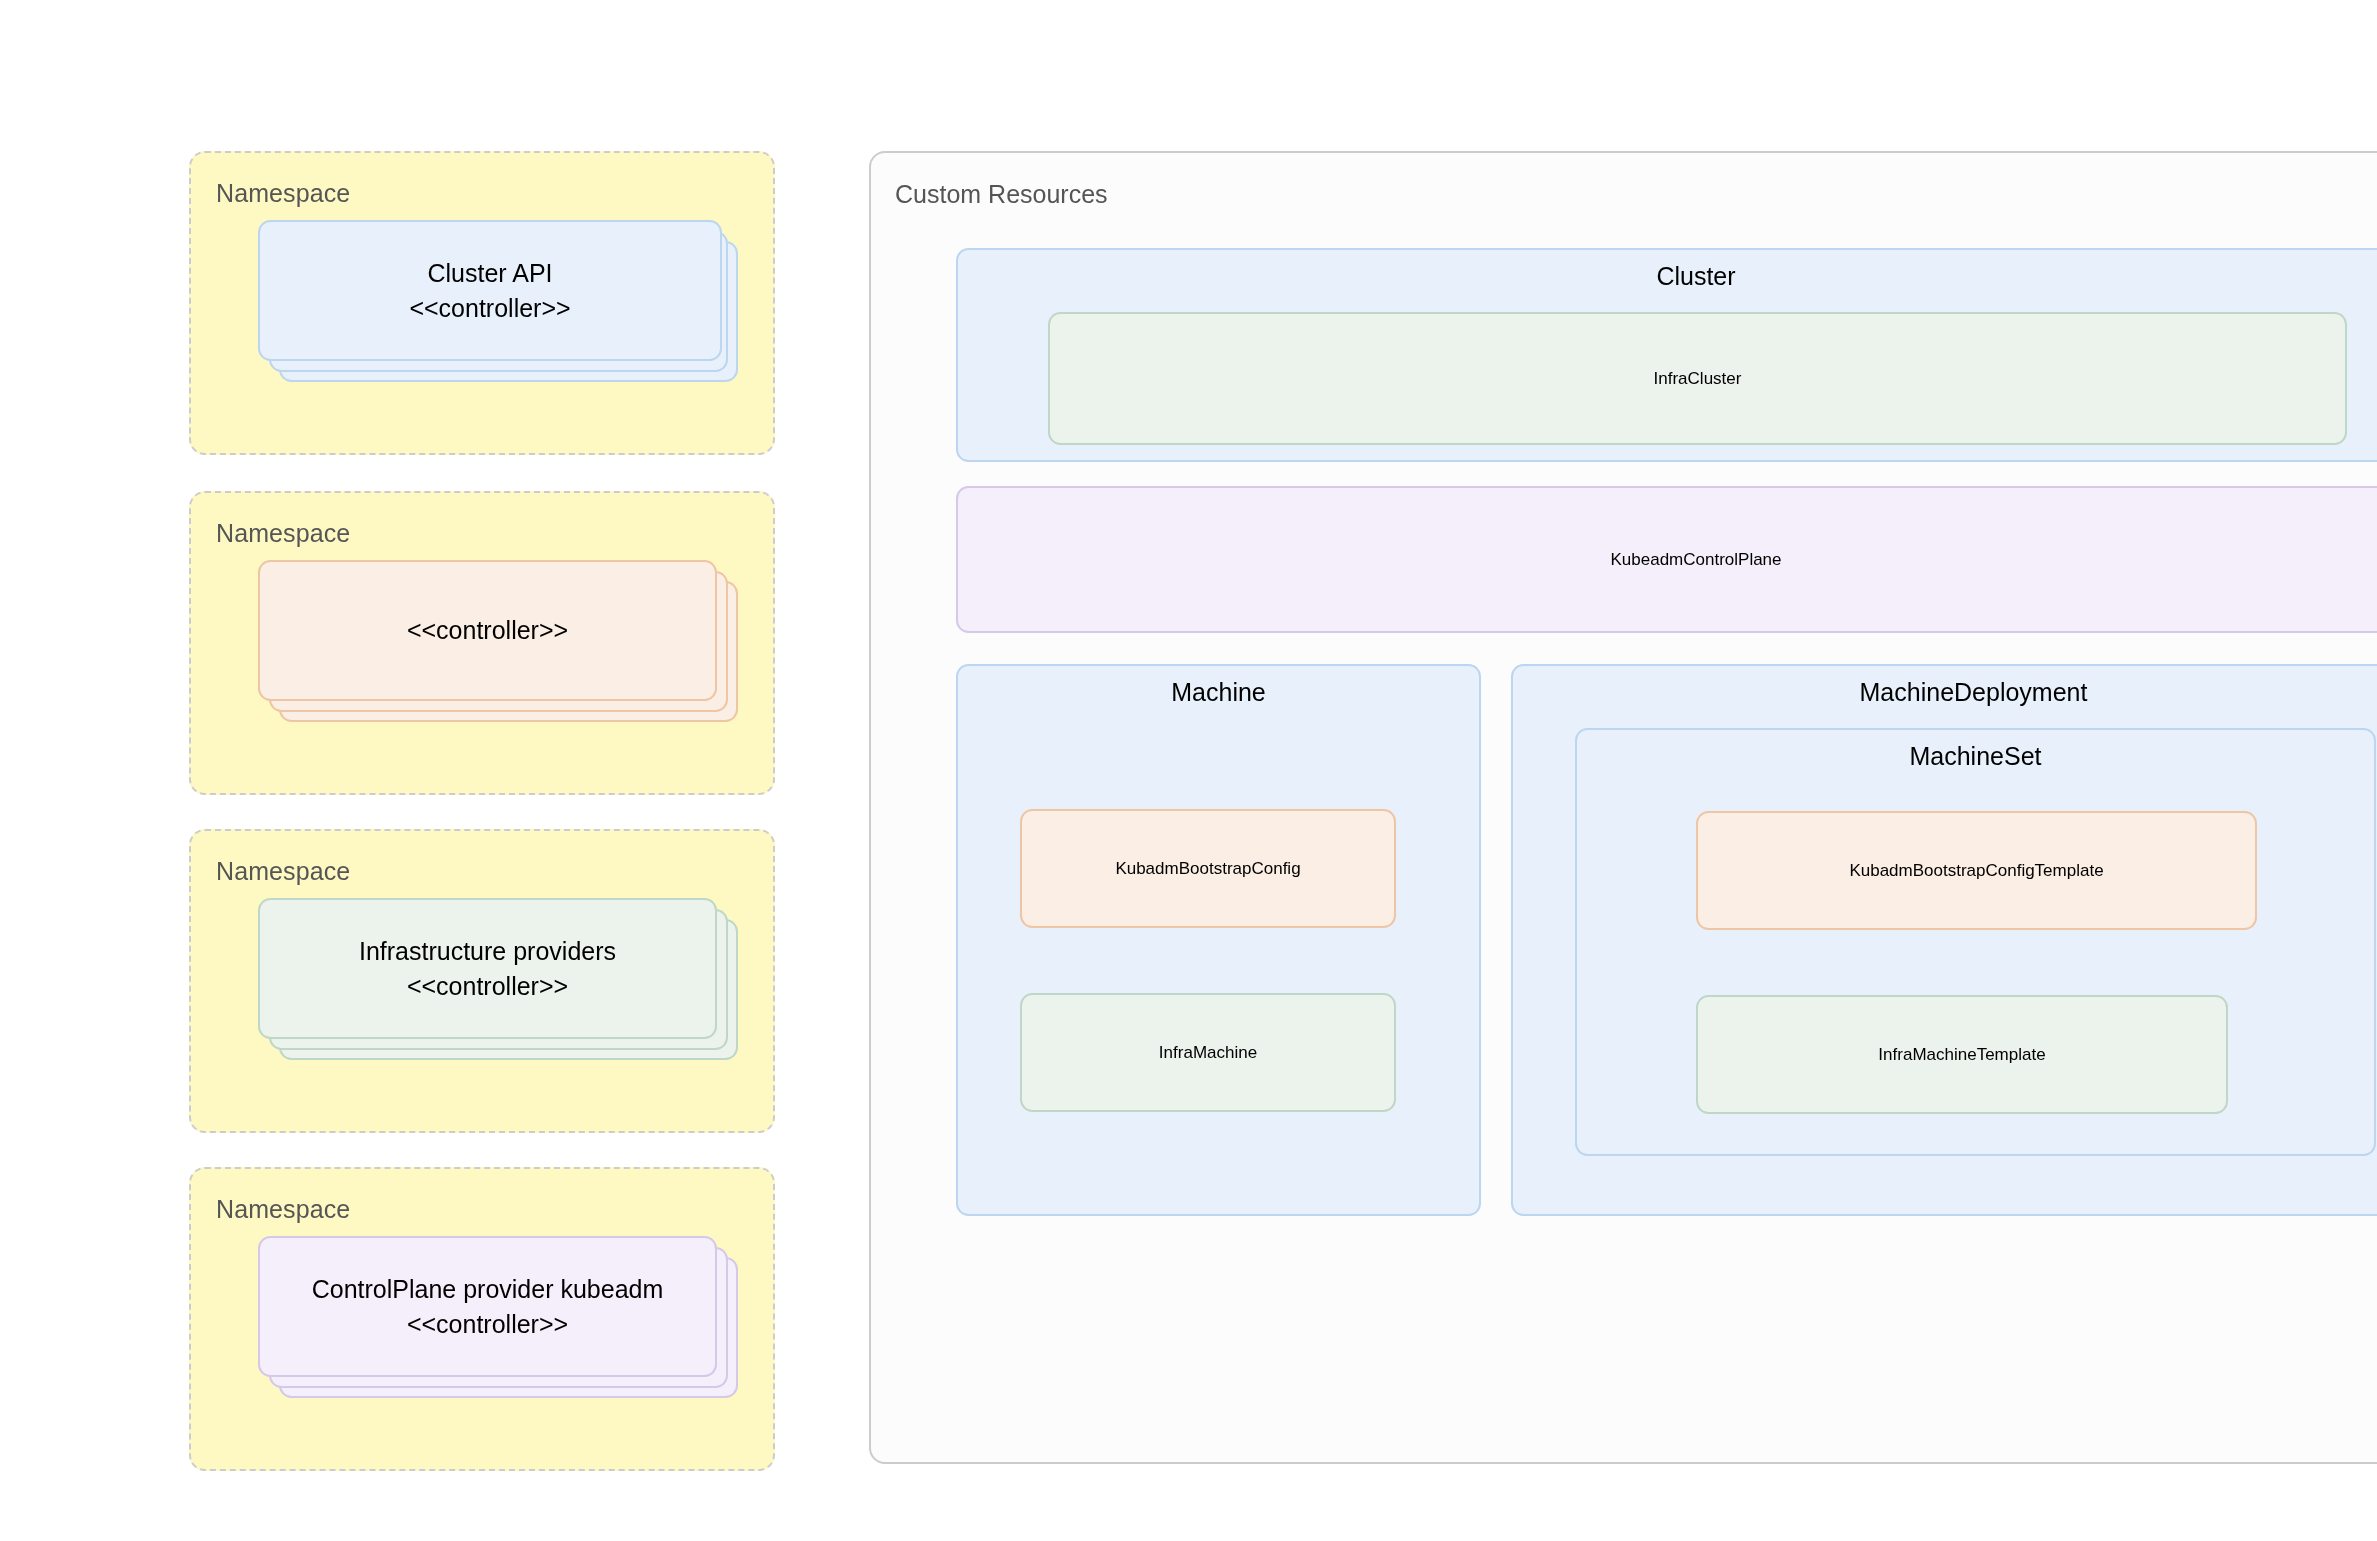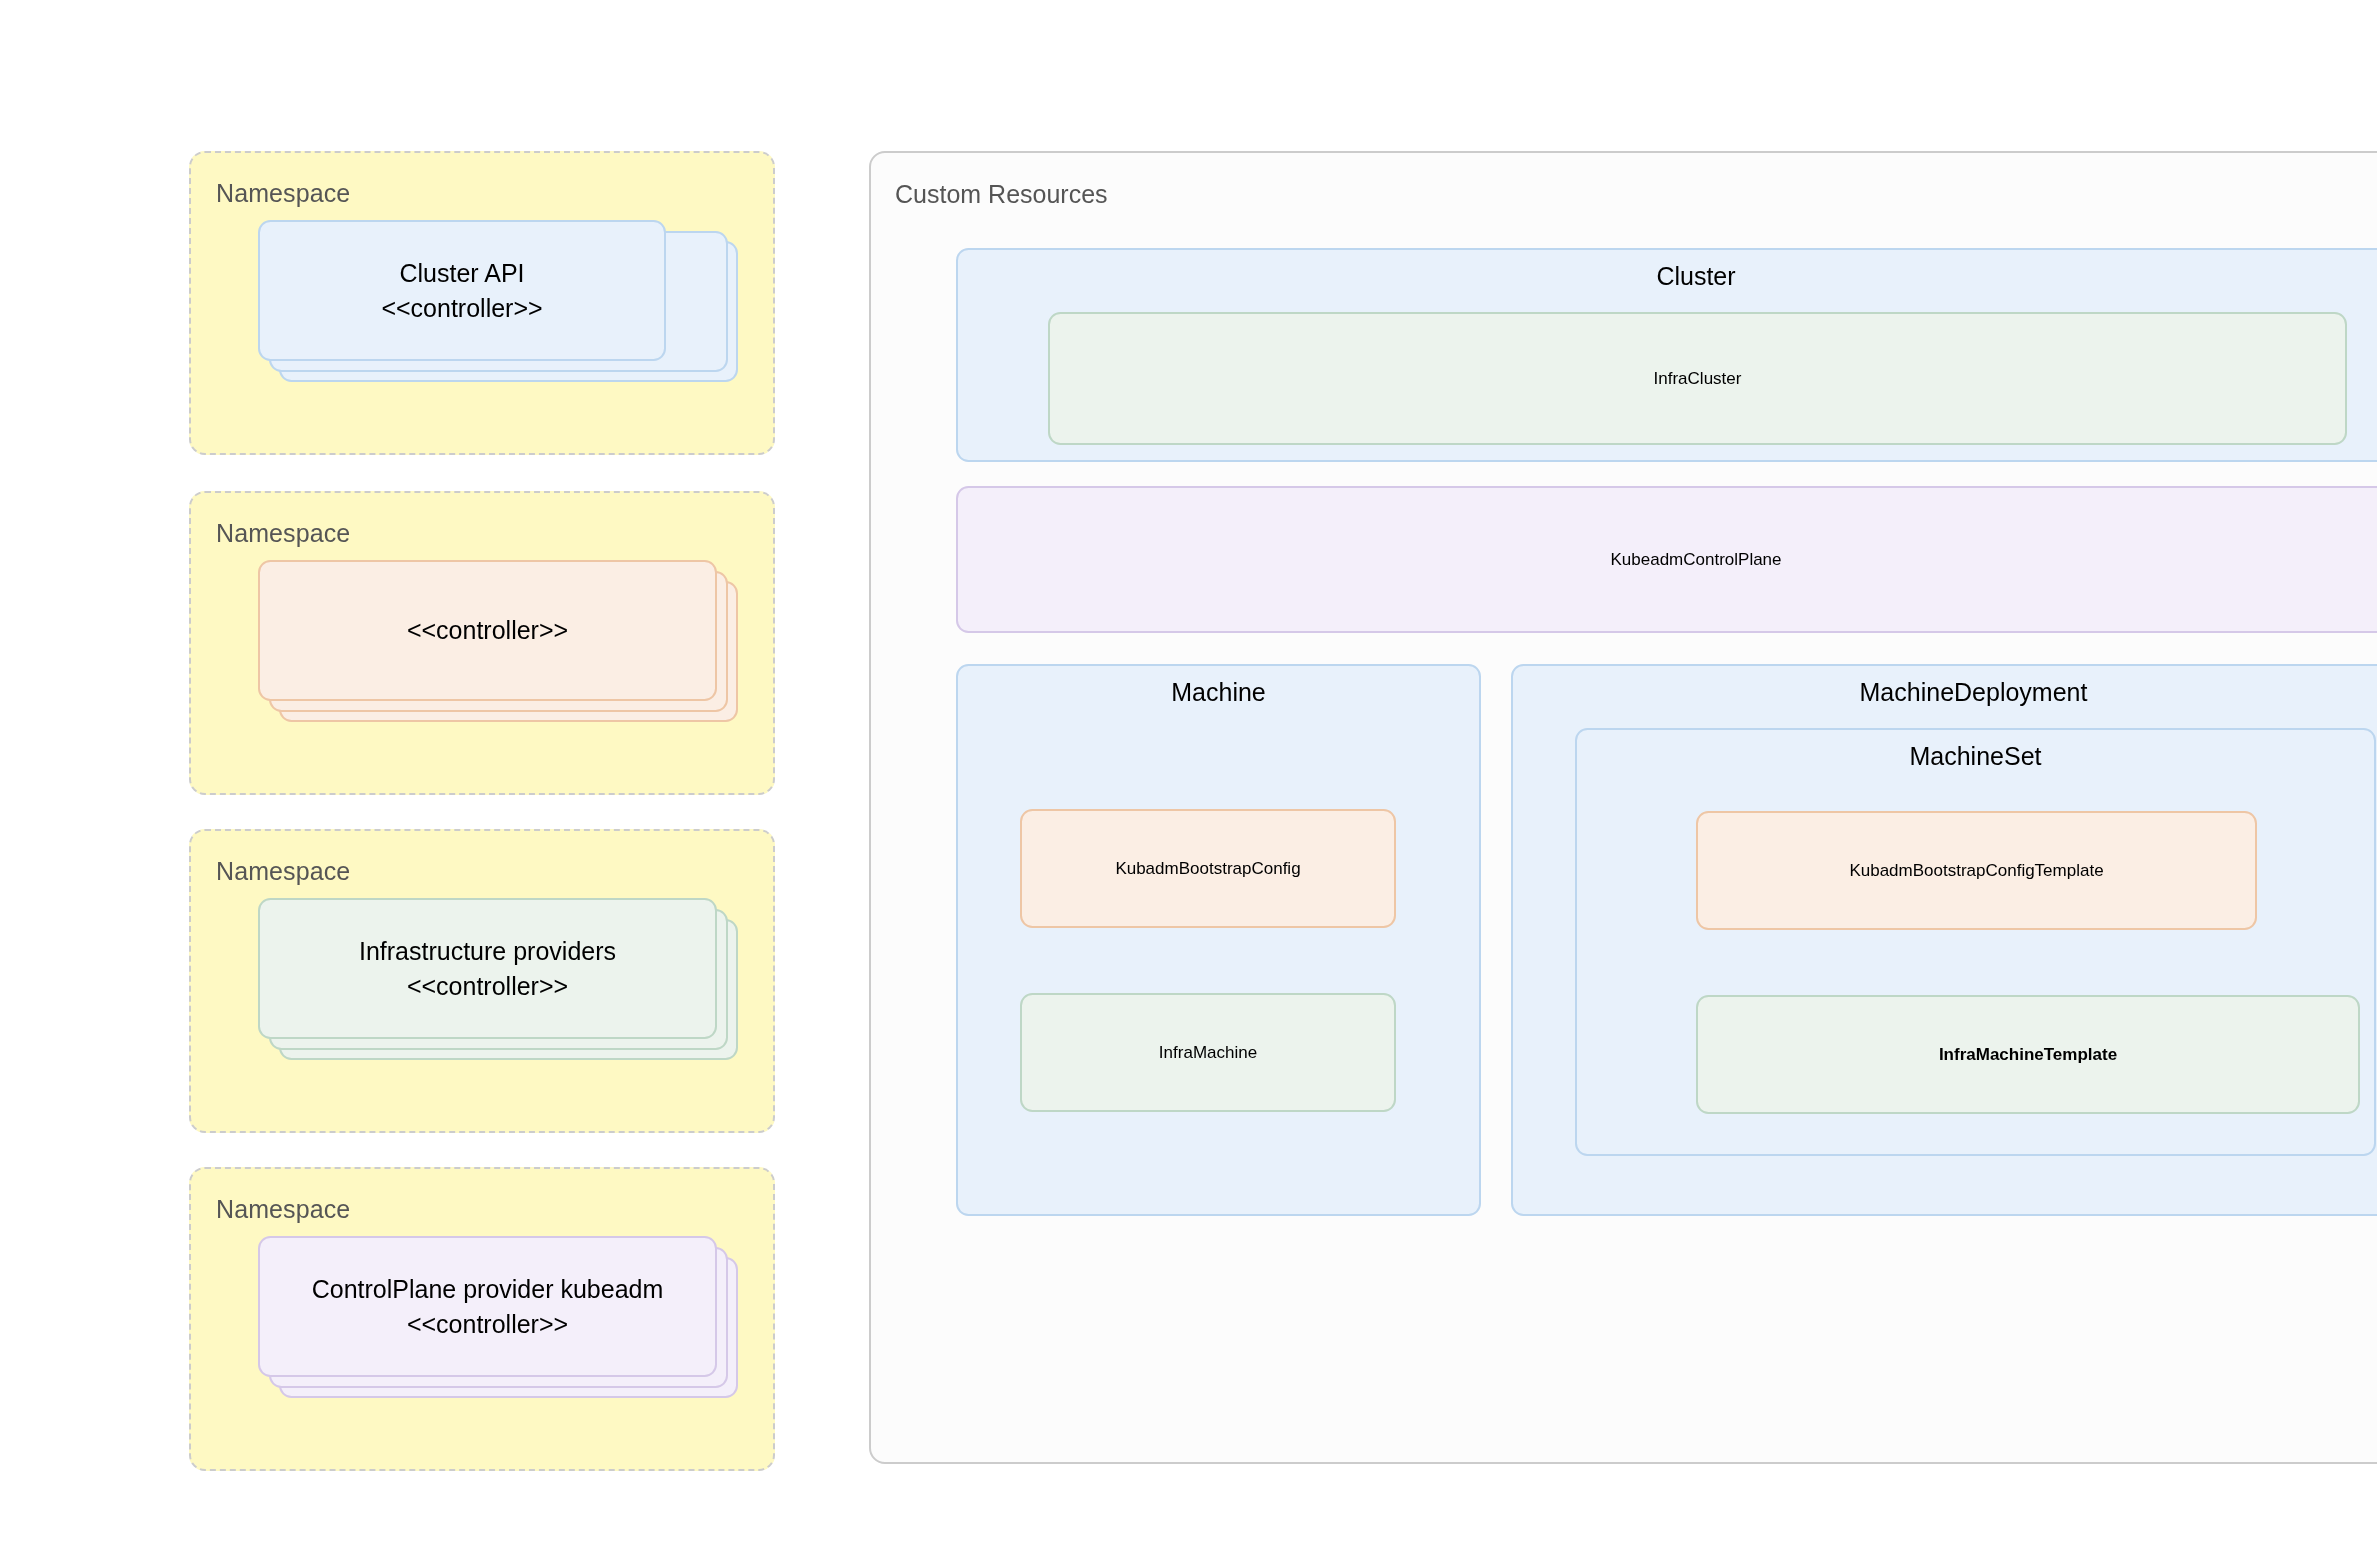--- a/index.html
+++ b/index.html
@@ -113,21 +113,21 @@
   }
 </style>
 </head>
 <body>
 
 <div class="abs ns-group" style="left:189px; top:151px; width:586px; height:304px;">
   <span class="ns-label">Namespace</span>
   <div class="stack" style="left:67px; top:67px; width:480px; height:162px;">
     <div class="layer l3 fill-blue" style="width:459px; height:141px;"></div>
     <div class="layer l2 fill-blue" style="width:459px; height:141px;"></div>
-    <div class="layer l1 fill-blue" style="width:408px; height:141px;">
+    <div class="layer l1 fill-blue" style="width:464px; height:141px;">
       <div class="card-text">
         <div>Cluster API</div>
         <div>&lt;&lt;controller&gt;&gt;</div>
       </div>
     </div>
   </div>
 </div>
 
 <div class="abs ns-group" style="left:189px; top:491px; width:586px; height:304px;">
   <span class="ns-label">Namespace</span>
@@ -198,20 +198,20 @@
   <div class="res fill-blue" style="left:640px; top:511px; width:925px; height:552px;">
     <div class="title">MachineDeployment</div>
 
     <div class="res fill-blue" style="left:62px; top:62px; width:801px; height:428px;">
       <div class="title">MachineSet</div>
 
       <div class="res fill-orange" style="left:119px; top:81px; width:561px; height:119px;">
         <div class="center-text">KubadmBootstrapConfigTemplate</div>
       </div>
 
-      <div class="res fill-green" style="left:119px; top:265px; width:664px; height:119px;font-weight:bold;">
+      <div class="res fill-green" style="left:119px; top:265px; width:532px; height:119px;">
         <div class="center-text">InfraMachineTemplate</div>
       </div>
     </div>
   </div>
 
 </div>
 
 
 </body></html>

